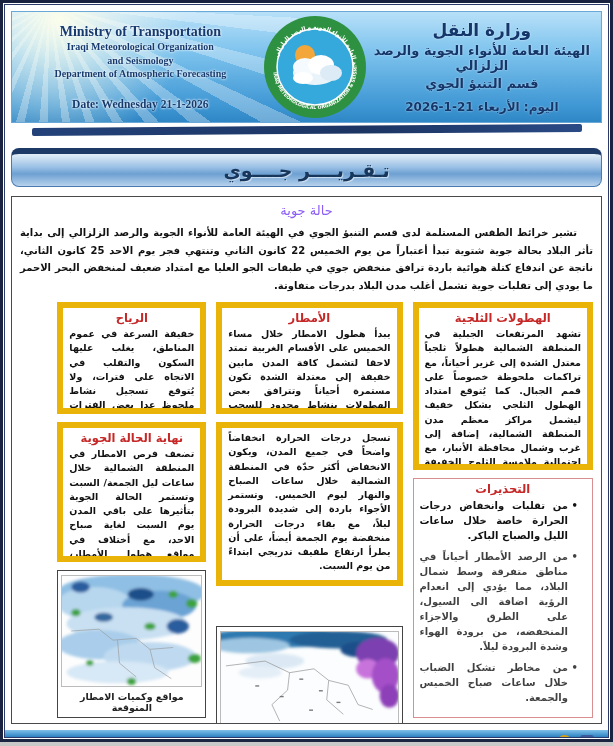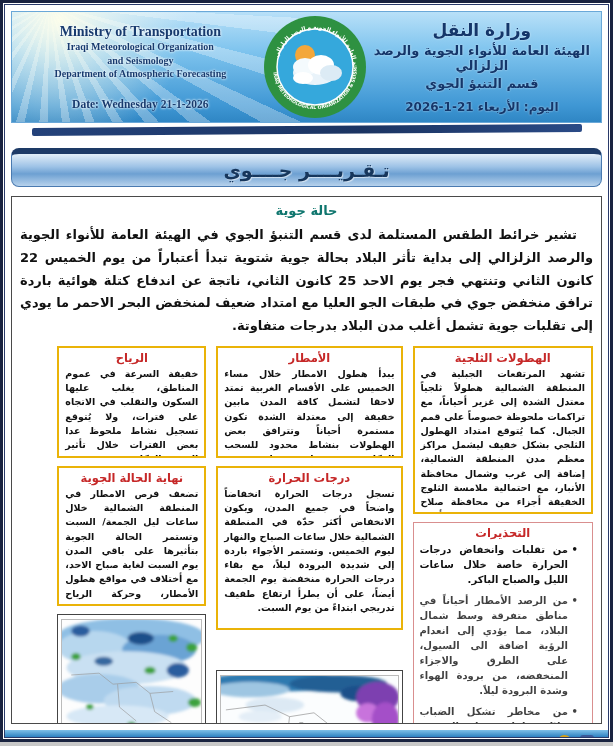--- a/index.html
+++ b/index.html
@@ -43,31 +43,31 @@
     background:linear-gradient(180deg,#e2eef8 0%,#9dc2e6 40%,#6da0d2 62%,#b7d2ec 100%);
     text-align:center;height:32px;line-height:32px;
   }
   .banner .title{color:#16365c;font-weight:bold;font-size:19px;letter-spacing:1px;
     text-shadow:1px 1px 1px rgba(255,255,255,.6);direction:rtl;}
   
   .content-box{
     margin-top:9px;border:1px solid #4a4a4a;height:528px;box-sizing:border-box;
     padding:4px 8px;direction:rtl;overflow:hidden;
   }
-  .section-title{text-align:center;color:#0f766e;font-weight:bold;font-size:13px;
+  .section-title{text-align:center;color:#8b5cf6;font-weight:normal;font-size:13px;
     letter-spacing:1px;margin:2px 0 6px 0;}
-  .intro{font-size:13px;font-weight:bold;color:#111;text-align:justify;
+  .intro{font-size:10px;font-weight:bold;color:#111;text-align:justify;
     line-height:1.75;text-indent:16px;margin-bottom:8px;}
   
   .cols{display:flex;gap:10px;align-items:flex-start;}
   .col{display:flex;flex-direction:column;gap:8px;}
   .col-snow{flex:0 0 31.5%;}
   .col-rain{flex:0 0 32.5%;}
   .col-wind{flex:0 0 26%;}
-  .wbox{border:2px solid #eab308;background:#fff;padding:3px 6px;box-sizing:border-box;overflow:hidden;}
+  .wbox{border:6px solid #eab308;background:#fff;padding:3px 6px;box-sizing:border-box;overflow:hidden;}
   .wbox .btitle{text-align:center;color:#c62828;font-weight:bold;font-size:11.5px;margin-bottom:2px;}
   .wbox .btext{font-size:9.5px;font-weight:bold;color:#111;text-align:justify;line-height:1.5;}
   .warn{border:1.5px solid #d98f8f;}
   .warn ul{margin:2px 8px 0 0;padding:0;list-style:none;}
   .warn li{font-size:10px;font-weight:bold;color:#111;text-align:justify;line-height:1.5;
     margin-bottom:6px;position:relative;padding-right:10px;}
   .warn li::before{content:"\2022";position:absolute;right:0;top:0;}
   .warn li.degraded{filter:blur(0.5px);opacity:.8;}
   
   .map-box{border:1px solid #444;background:#fff;padding:4px;box-sizing:border-box;
@@ -176,21 +176,20 @@
             </ul>
           </div>
         </div>
 
         <div class="col col-rain">
           <div class="wbox h-rain">
             <div class="btitle">الأمطار</div>
             <div class="btext">يبدأ هطول الامطار خلال مساء الخميس على الأقسام الغربية تمتد لاحقا لتشمل كافة المدن مابين خفيفة إلى معتدلة الشدة تكون مستمرة أحياناً وتترافق بعض الهطولات بنشاط محدود للسحب الركامية في فترات متقطعة وبعض الغزارة في مناطق وسط وشمال البلاد.</div>
           </div>
           <div class="wbox h-temp">
-            <div class="btitle">درجات الحرارة</div>
             <div class="btext">تسجل درجات الحرارة انخفاضاً واضحاً في جميع المدن، ويكون الانخفاض أكثر حدّة في المنطقة الشمالية خلال ساعات الصباح والنهار ليوم الخميس. وتستمر الأجواء باردة إلى شديدة البرودة ليلاً، مع بقاء درجات الحرارة منخفضة يوم الجمعة أيضاً، على أن يطرأ ارتفاع طفيف تدريجي ابتداءً من يوم السبت.</div>
           </div>
           <div class="map-box h-snowmap">
             <svg viewBox="0 0 180 95" preserveAspectRatio="none">
               <defs>
                   <filter id="blA">
                     <feGaussianBlur stdDeviation="1.6"></feGaussianBlur>
                   </filter>
                 </defs>
               <rect width="180" height="95" fill="#fbfdfe"></rect>

